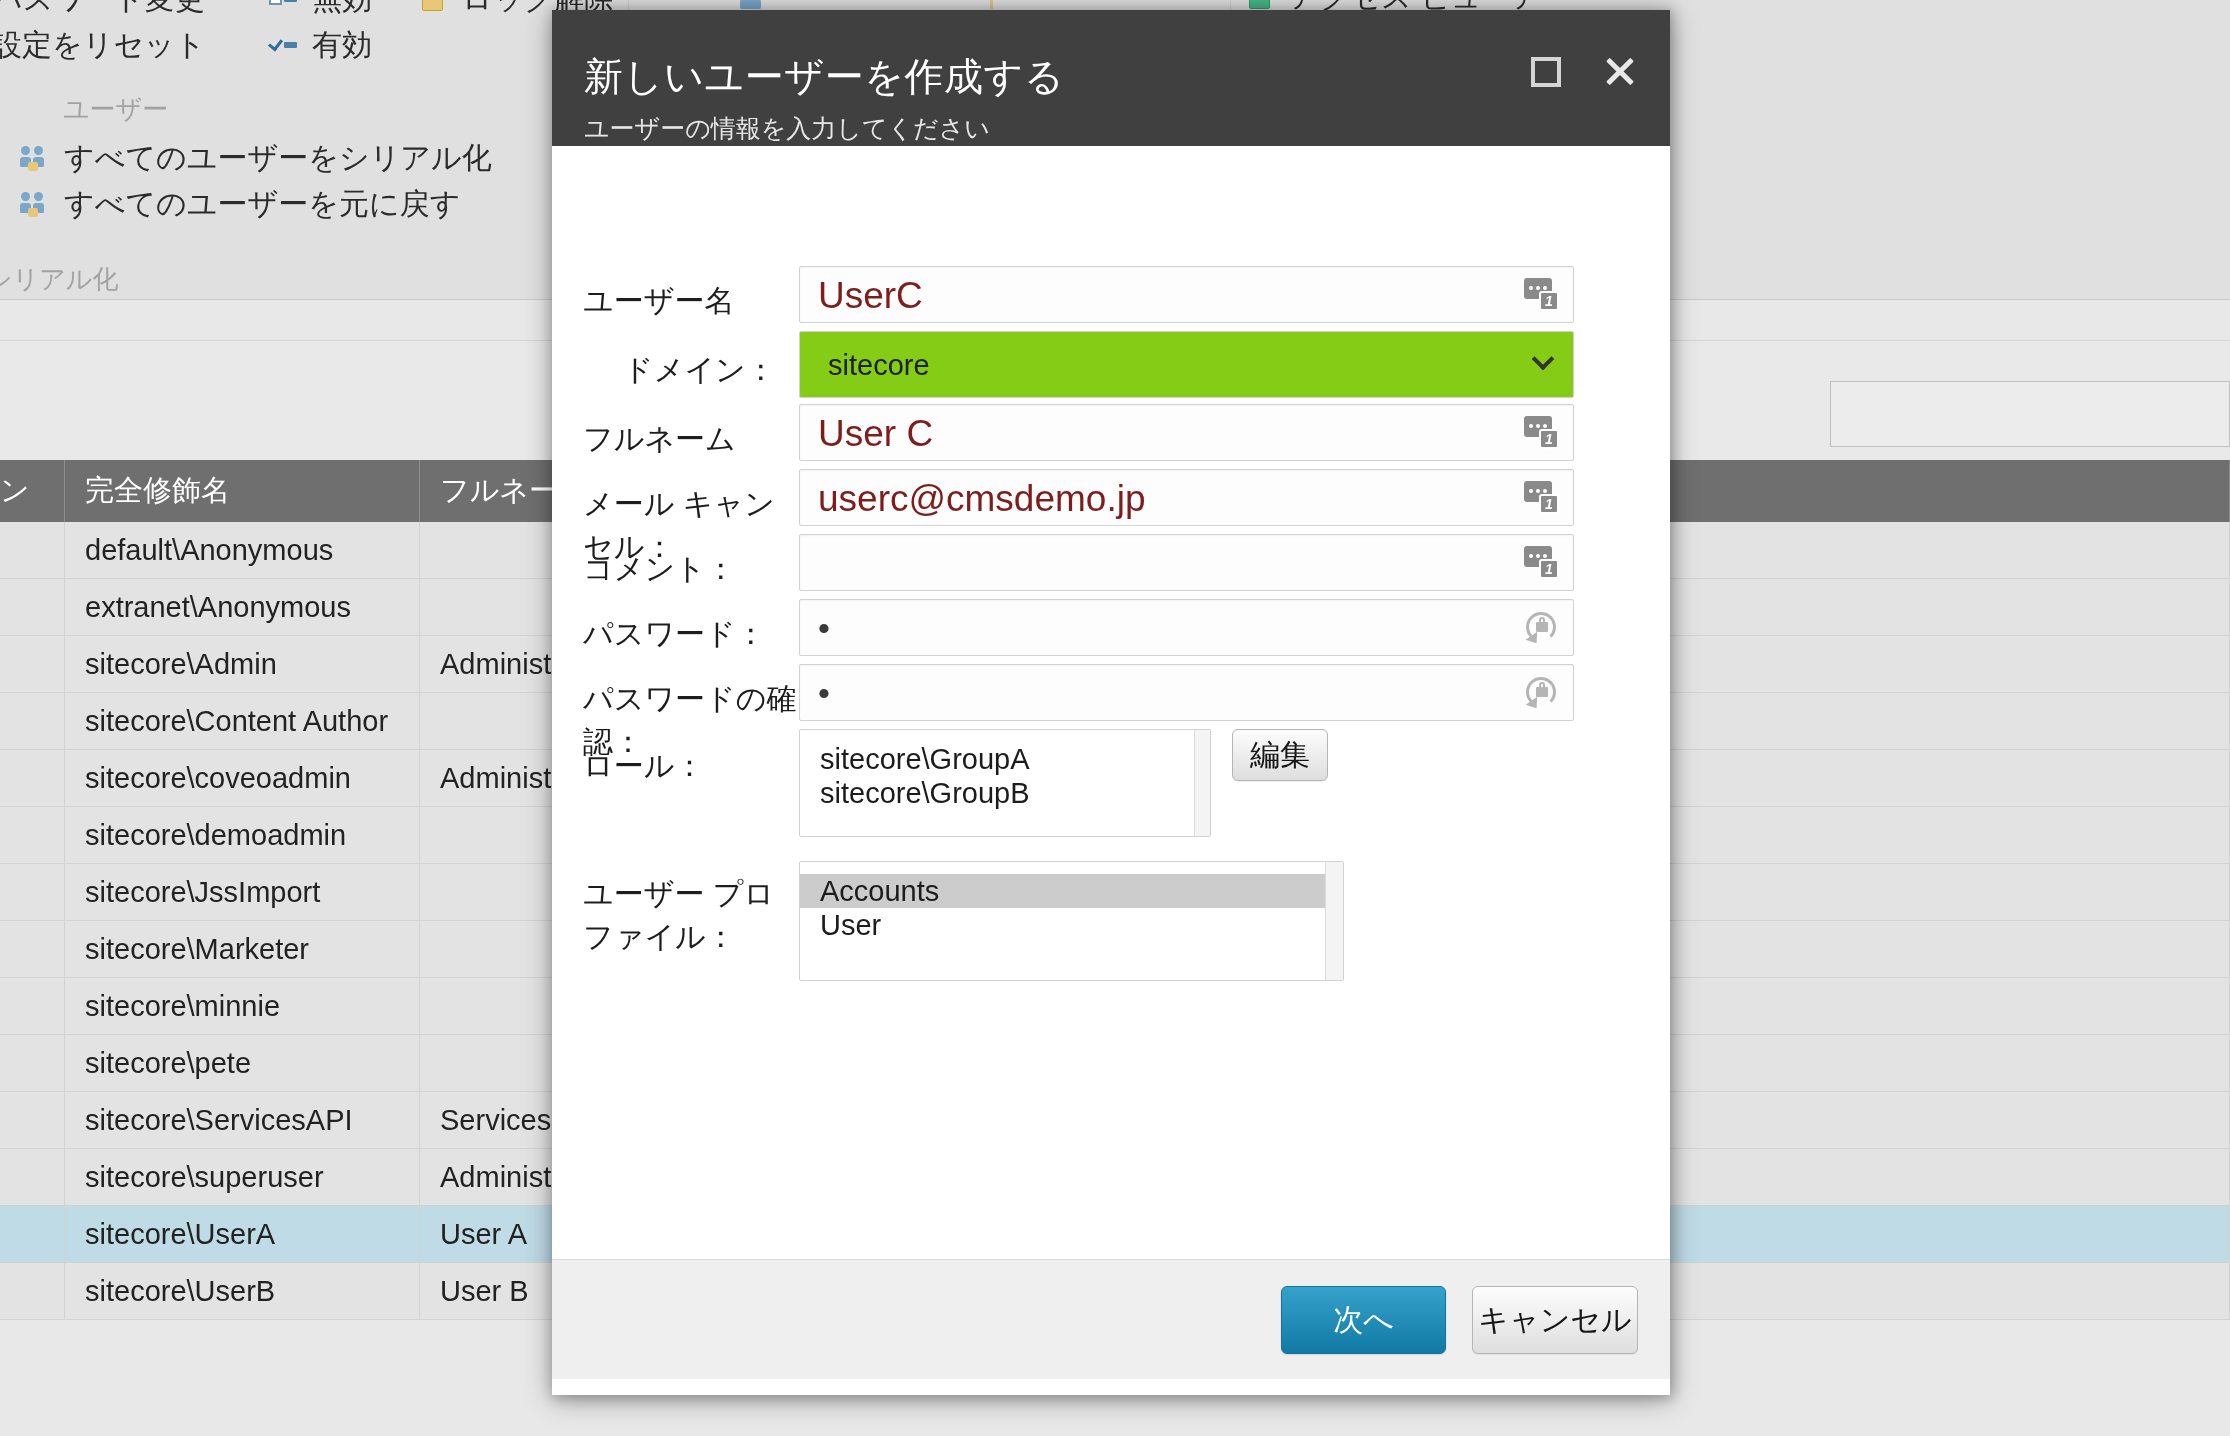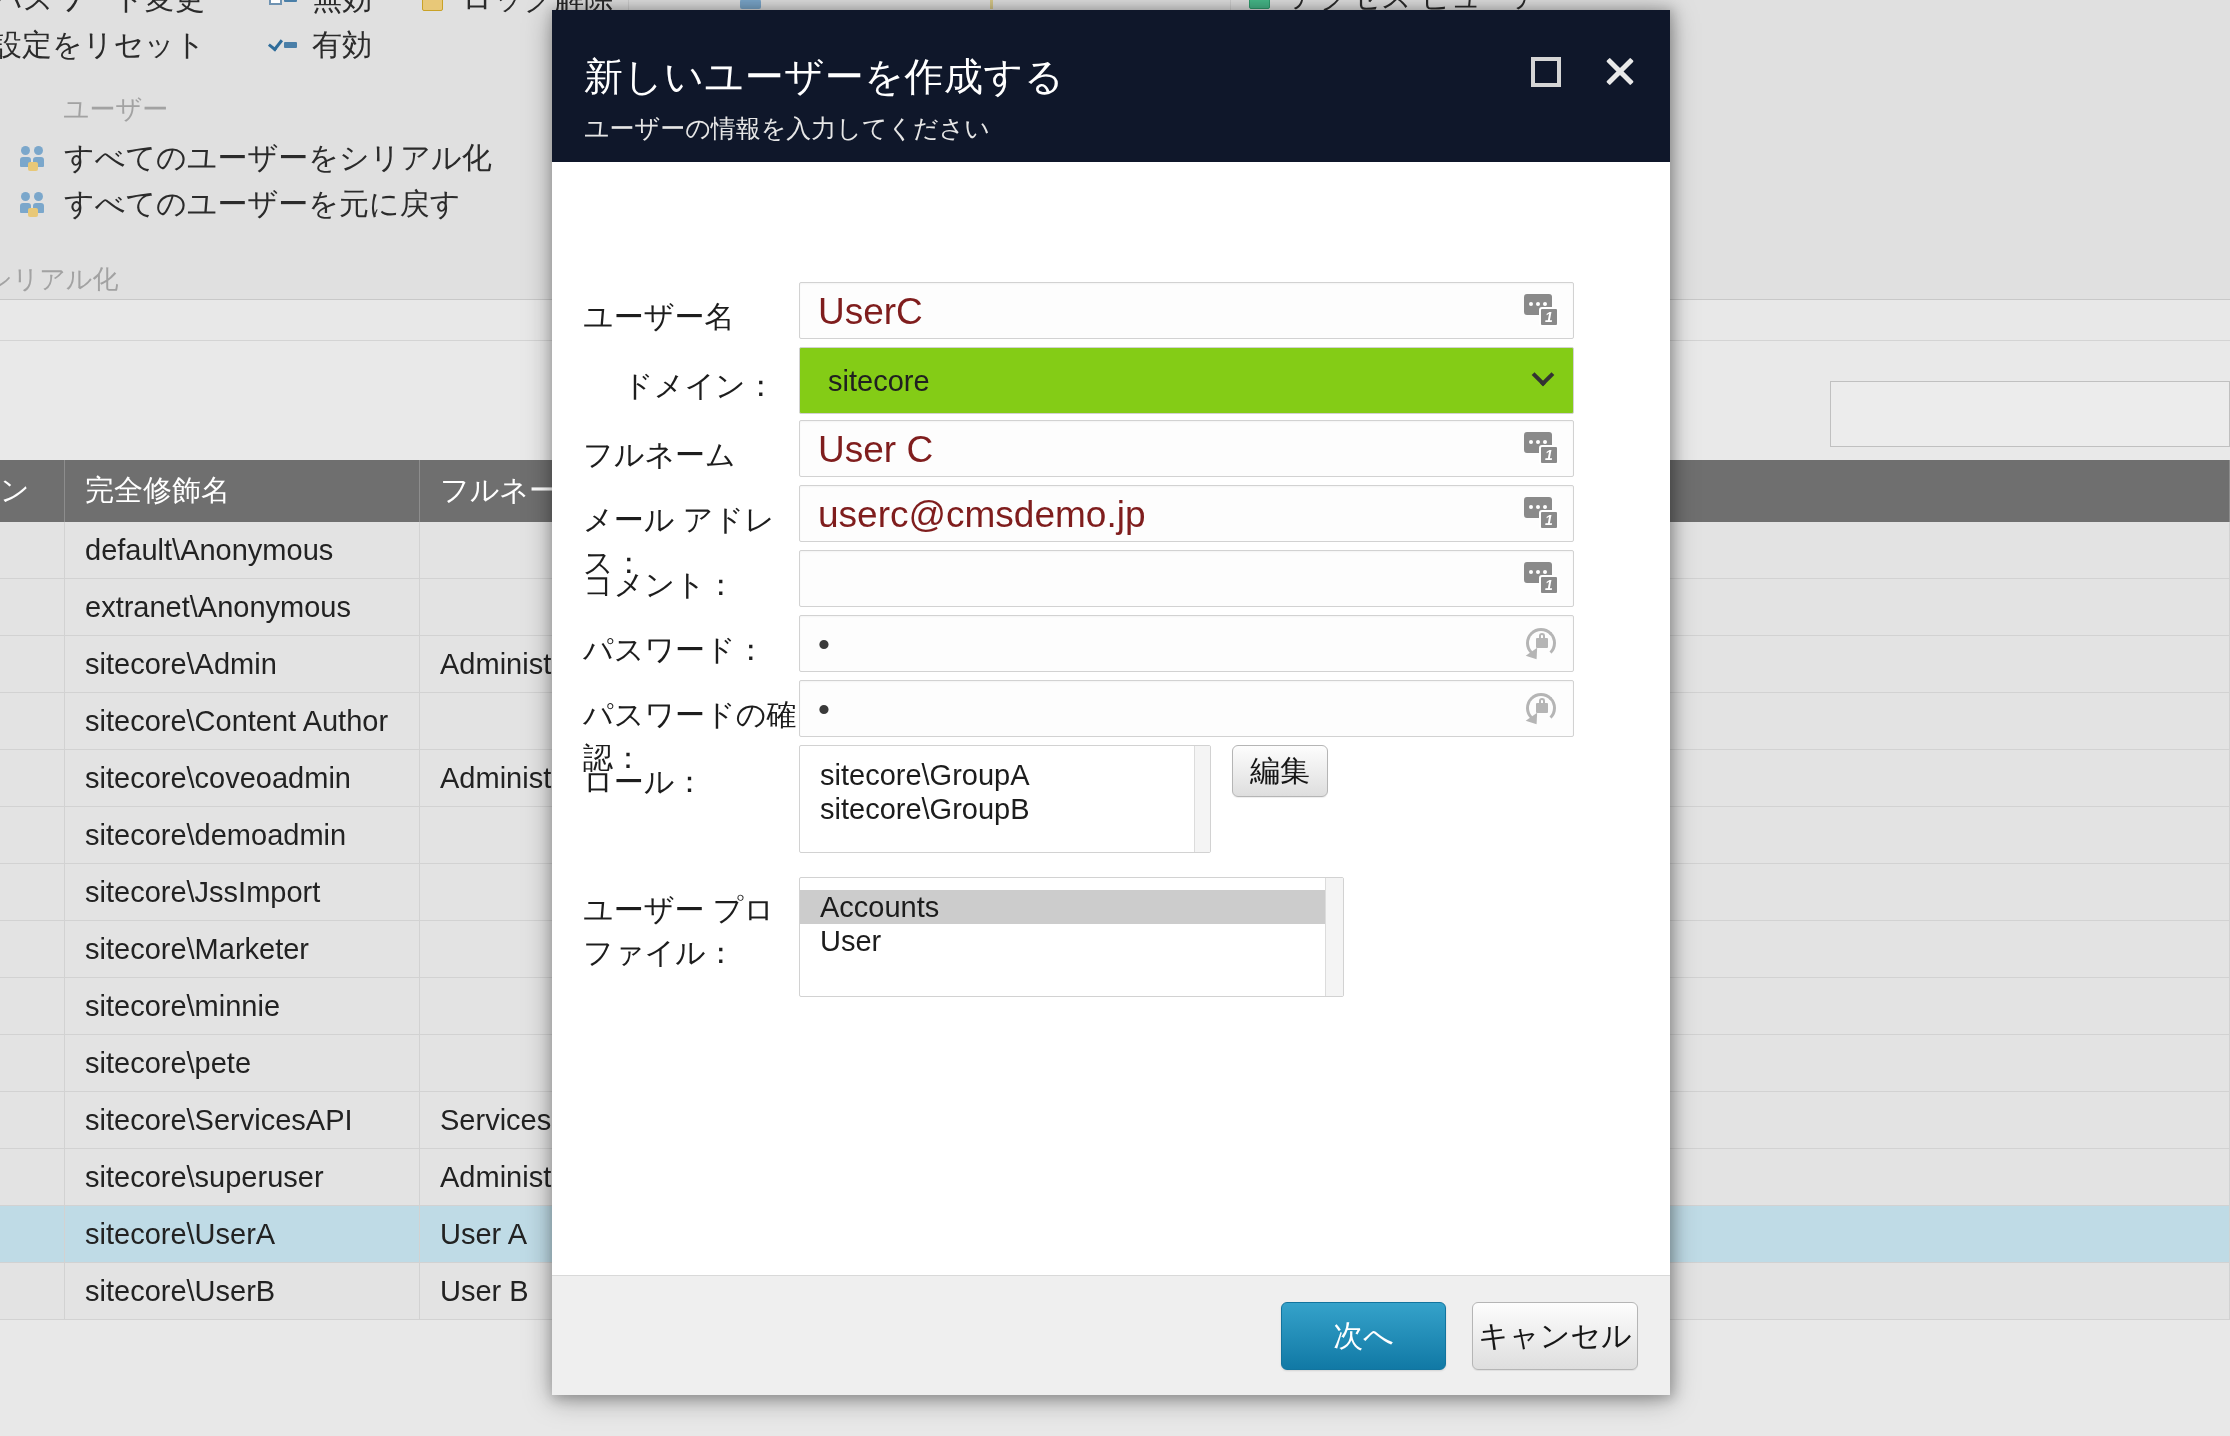--- a/index.html
+++ b/index.html
@@ -168,22 +168,22 @@
   #modal {
     position: absolute;
     left: 552px; top: 10px;
     width: 1118px; height: 1385px;
     background: #ffffff;
     box-shadow: 0 4px 26px rgba(0,0,0,0.35);
     overflow: hidden;
   }
   .modal-header {
     position: relative;
-    height: 152px;
-    background: #0f172a;
+    height: 136px;
+    background: #404040;
     color: #ffffff;
   }
   .modal-title {
     position: absolute; left: 32px; top: 40px;
     font-size: 39px; letter-spacing: 0.5px;
   }
   .modal-subtitle {
     position: absolute; left: 32px; top: 102px;
     font-size: 25px; color: #e6e6e6;
   }
@@ -674,21 +674,21 @@
                 <i class="d d2"></i>
                 <i class="d d3"></i>
                 <i class="badge">1</i>
               </span>
           </span>
         </div>
       </div>
     </div>
 
     <div class="field-row" style="top:323px;">
-      <div class="field-label" style="top:14px;">メール アドレス：</div>
+      <div class="field-label" style="top:14px;">メール キャンセル：</div>
       <div class="field-ctrl">
         <div class="tb">
           <span class="val">userc@cmsdemo.jp</span>
           <span class="fld-icon">
             <span class="ico-msg1">
                 <i class="bub"></i>
                 <i class="d d1"></i>
                 <i class="d d2"></i>
                 <i class="d d3"></i>
                 <i class="badge">1</i>

